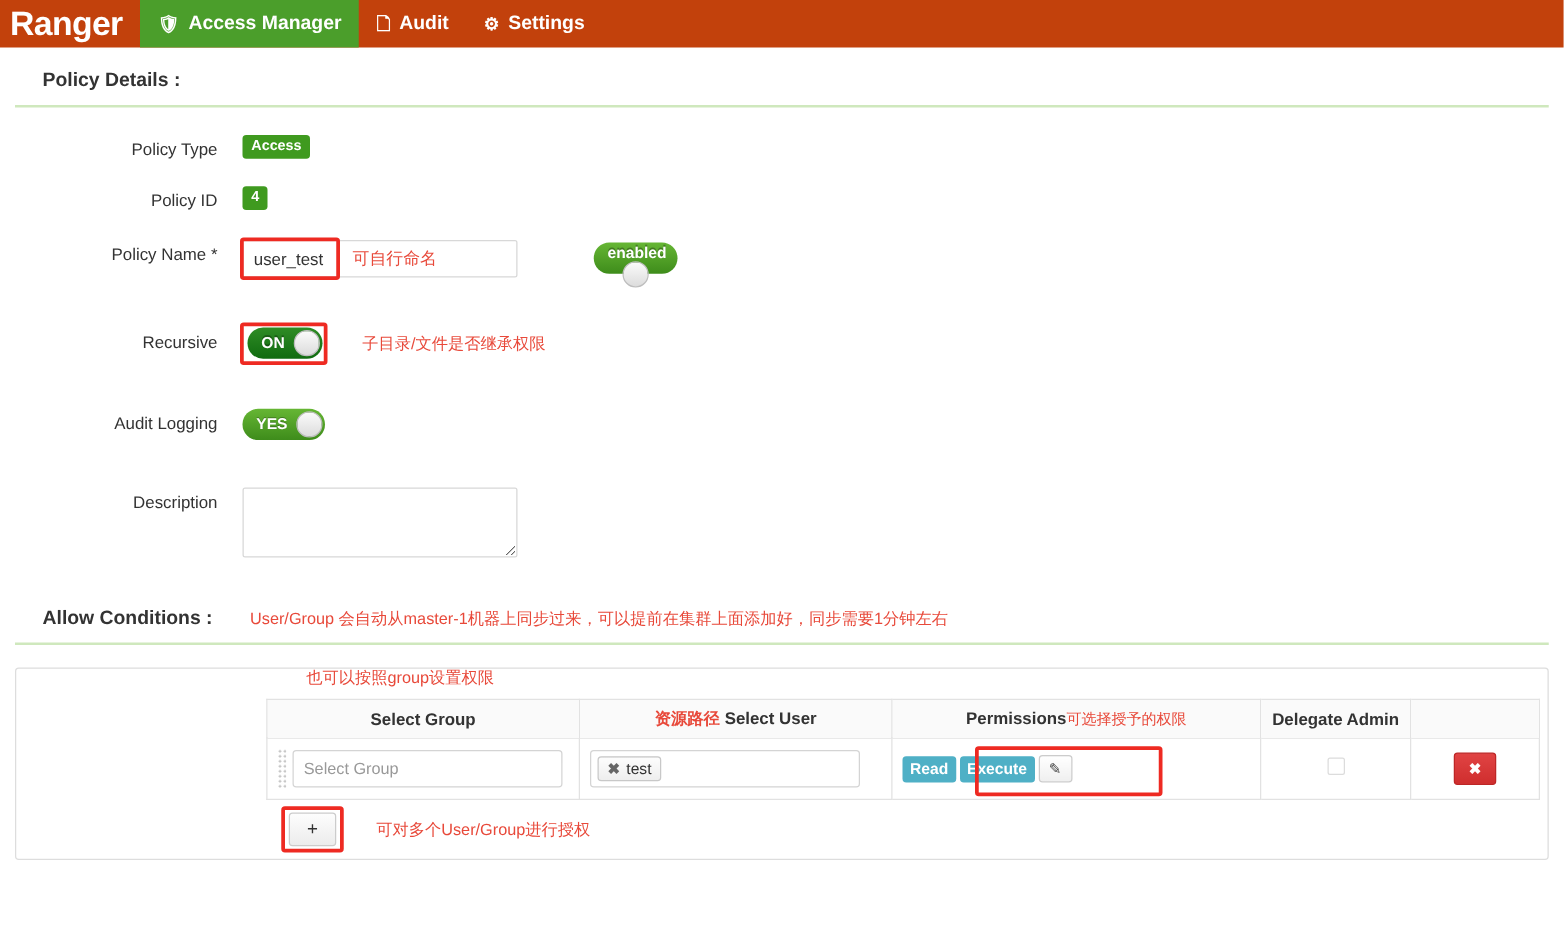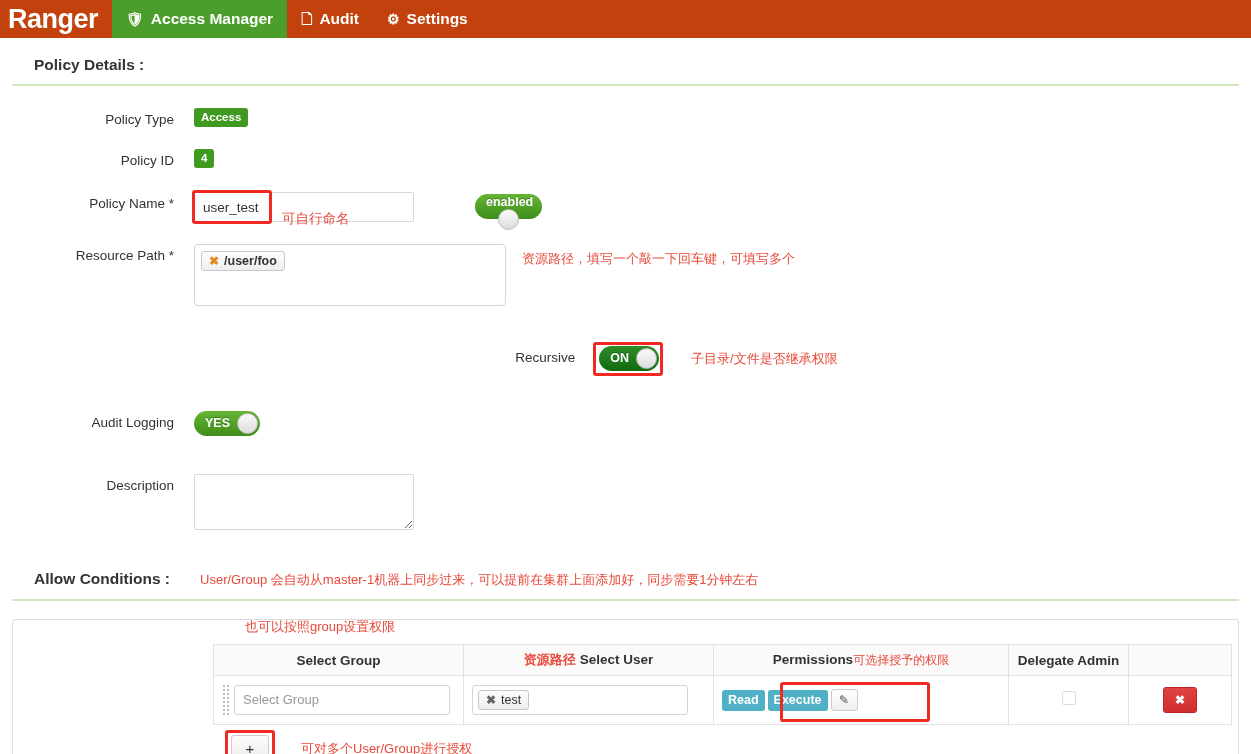--- a/index.html
+++ b/index.html
@@ -112,21 +112,21 @@
     color: #333333;
     padding: 4px 8px;
     border-radius: 2px;
     font-family: "Liberation Sans", sans-serif;
     outline: none;
   }
   .input-wrap { position: relative; display: inline-block; }
   .input-overlay-text {
     position: absolute;
     left: 88px;
-    top: 18px;
+    top: 6px;
     color: #e8493a;
     font-size: 13.5px;
     pointer-events: none;
   }
   .redbox {
     position: absolute;
     border: 3px solid #ee2a22;
     border-radius: 3px;
     pointer-events: none;
   }
@@ -385,34 +385,22 @@
         <span class="input-overlay-text">可自行命名</span>
         <span class="redbox" style="left:-2px; top:-2px; width:80px; height:34px;"></span>
       </div>
       <div class="toggle tg-enabled" style="margin-left:45px; margin-top:2px;flex-direction:column;">
         <span class="lbl">enabled</span>
         <span class="knob"></span>
       </div>
     </div>
   </div>
 
-  <div class="form-row" style="margin-top:22px;">
-    <div class="form-label">Resource Path *</div>
-    <div class="form-field">
-      <div class="multiselect">
-        <span class="ms-tag">
-          <span class="x">✖</span>
-          <span>/user/foo</span>
-        </span>
-      </div>
-      <span class="ann" style="margin-top:6px;">资源路径，填写一个敲一下回车键，可填写多个</span>
-    </div>
-  </div>
-
-  <div class="form-row" style="margin-top:40px;justify-content:center;">
+
+  <div class="form-row" style="margin-top:40px;">
     <div class="form-label">Recursive</div>
     <div class="form-field" style="position:relative;">
       <div class="toggle tg-on" style="margin-left:4px;">
         <span class="lbl">ON</span>
         <span class="knob"></span>
       </div>
       <span class="redbox" style="left:-2px; top:-4px; width:70px; height:34px;"></span>
       <span class="ann" style="margin-left:16px; margin-top:4px;">子目录/文件是否继承权限</span>
     </div>
   </div>

